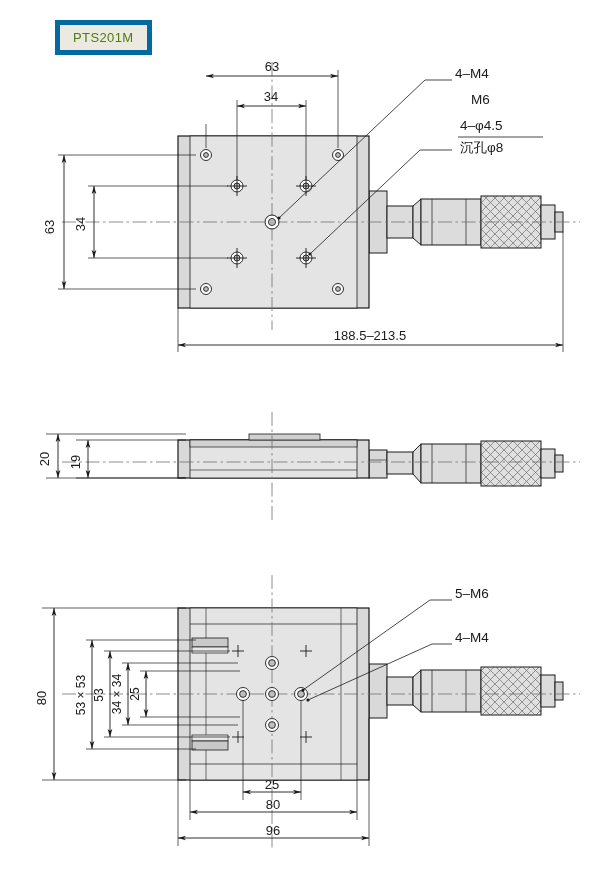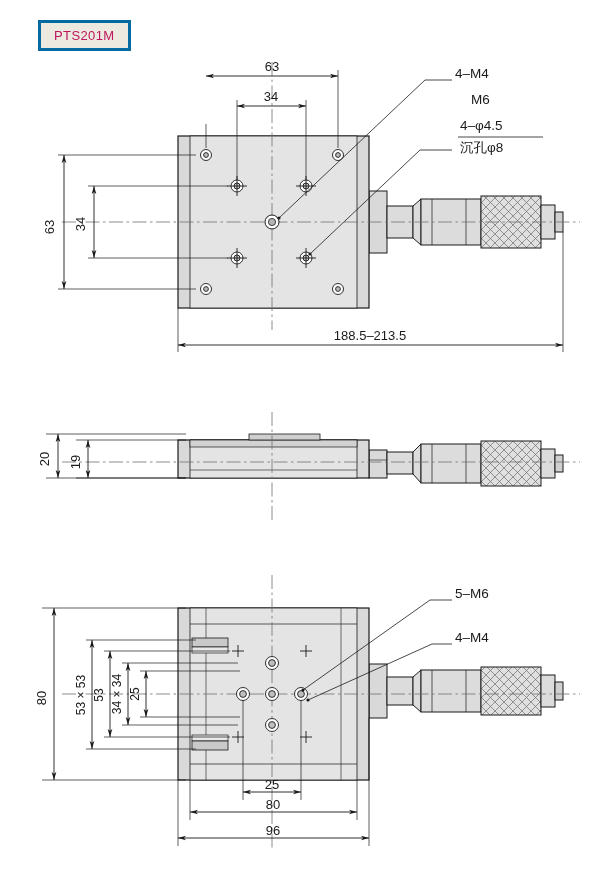--- a/index.html
+++ b/index.html
@@ -15,27 +15,27 @@
     overflow: hidden;
   }
   #root {
     position: absolute;
     left: 0; top: 0;
     width: 605px;
     height: 871px;
   }
   .part-label {
     position: absolute;
-    left: 38px;
+    left: 55px;
     top: 20px;
     background: #ece9e0;
-    border: 3px solid #0369a1;
+    border: 5px solid #0369a1;
     padding: 5px 13px 5px 13px;
     font-size: 13px;
-    color: #be185d;
+    color: #4d7c0f;
     letter-spacing: 0.4px;
     font-family: "Liberation Sans", sans-serif;
   }
   svg.drawing {
     position: absolute;
     left: 0;
     top: 0;
     width: 605px;
     height: 871px;
   }

